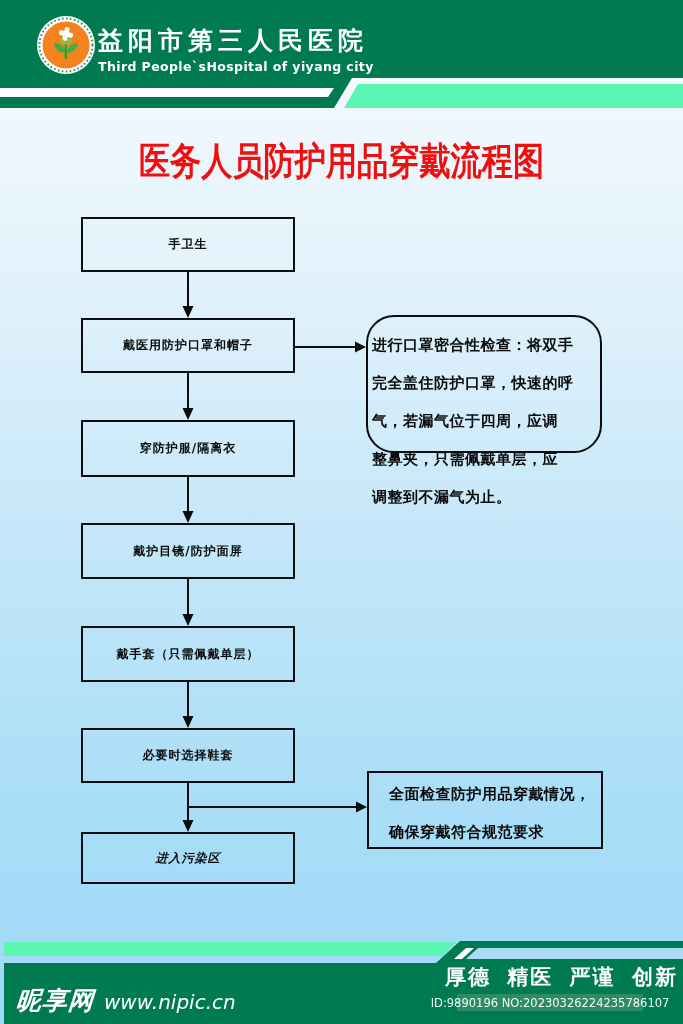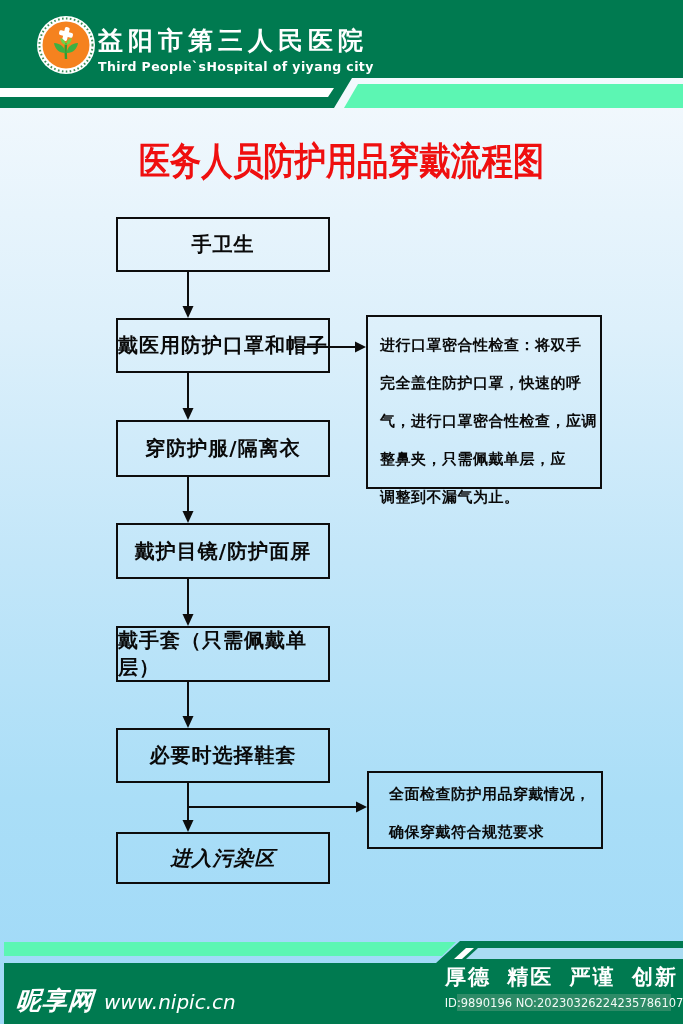--- a/index.html
+++ b/index.html
@@ -34,39 +34,39 @@
   .connectors{position:absolute;top:0;left:0;pointer-events:none;}
   .box{
     position:absolute;
     border:2px solid #0d0d0d;
     box-sizing:border-box;
     color:#0a0a0a;
     font-weight:bold;
   }
   .step{
     display:flex;align-items:center;justify-content:center;
-    font-size:20px;letter-spacing:1px;
-    left:81px;width:214px;height:55px;margin-left:35px;
+    font-size:12px;letter-spacing:1px;
+    left:81px;width:214px;height:55px;
   }
   .note{font-size:15px;letter-spacing:0.5px;}
   .note .line{display:block;line-height:38px;white-space:nowrap;}
-  .note1{left:366px;top:315px;width:236px;height:174px;padding:9px 0 0 12px;}
+  .note1{left:366px;top:315px;width:236px;height:138px;padding:9px 0 0 4px;border-radius:28px;}
   .note2{left:367px;top:771px;width:236px;height:78px;padding:2px 8px 0 20px;}
 
   
   .footer{position:absolute;left:4px;top:930px;width:683px;height:94px;}
   .footer-decor{position:absolute;top:0;left:0;}
   .motto{
     position:absolute;top:33px;left:441px;width:232px;
     text-align:center;color:#ffffff;
     font-size:21px;font-weight:bold;letter-spacing:2px;word-spacing:7px;
     white-space:nowrap;
   }
   .id-badge{
-    position:absolute;top:64px;left:453px;width:214px;height:17px;
+    position:absolute;top:64px;left:453px;width:186px;height:17px;
     background:#2e8b67;
     display:flex;align-items:center;justify-content:center;
     color:#f2faf6;font-size:11.5px;white-space:nowrap;
   }
   .watermark{
     position:absolute;top:54px;left:12px;
     display:flex;align-items:baseline;color:#ffffff;
   }
   .wm-site{font-size:25px;font-weight:bold;font-style:italic;letter-spacing:1px;transform:skewX(-4deg);}
   .wm-url{font-size:20px;font-weight:normal;font-style:italic;margin-left:10px;}
@@ -133,21 +133,21 @@
   <div class="box step" style="top:318px;">戴医用防护口罩和帽子</div>
   <div class="box step" style="top:420px;height:57px;">穿防护服/隔离衣</div>
   <div class="box step" style="top:523px;height:56px;">戴护目镜/防护面屏</div>
   <div class="box step" style="top:626px;height:56px;">戴手套（只需佩戴单层）</div>
   <div class="box step" style="top:728px;">必要时选择鞋套</div>
   <div class="box step" style="top:832px;height:52px;font-style:italic;">进入污染区</div>
 
   <div class="box note note1">
     <span class="line">进行口罩密合性检查：将双手</span>
     <span class="line">完全盖住防护口罩，快速的呼</span>
-    <span class="line">气，进行口罩密合性检查，应调</span>
+    <span class="line">气，若漏气位于四周，应调</span>
     <span class="line">整鼻夹，只需佩戴单层，应</span>
     <span class="line">调整到不漏气为止。</span>
   </div>
 
   <div class="box note note2">
     <span class="line">全面检查防护用品穿戴情况，</span>
     <span class="line">确保穿戴符合规范要求</span>
   </div>
 
   <div class="footer">

